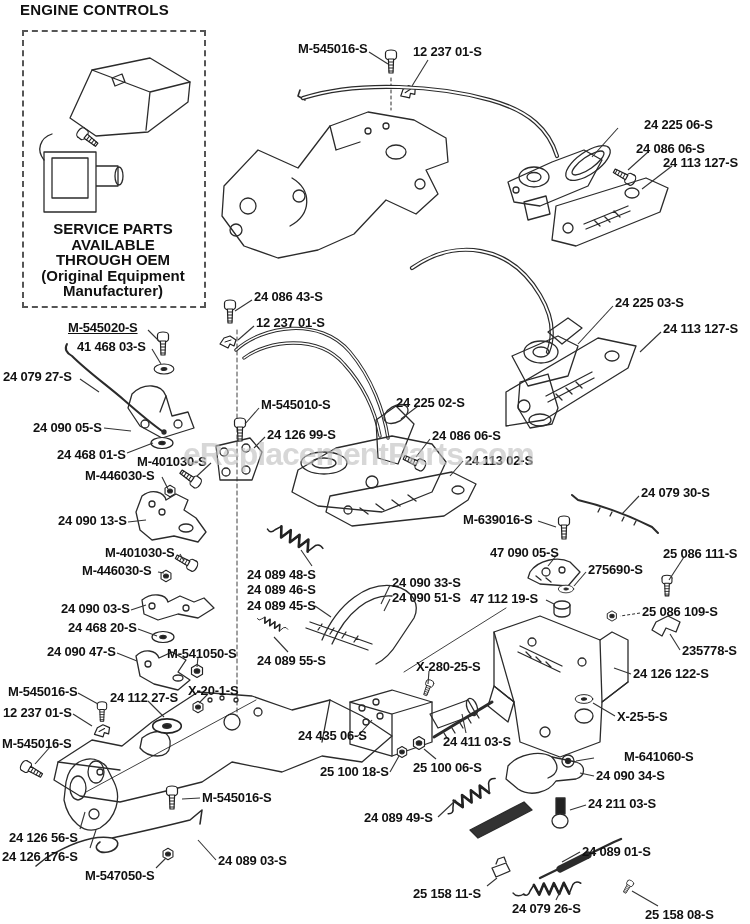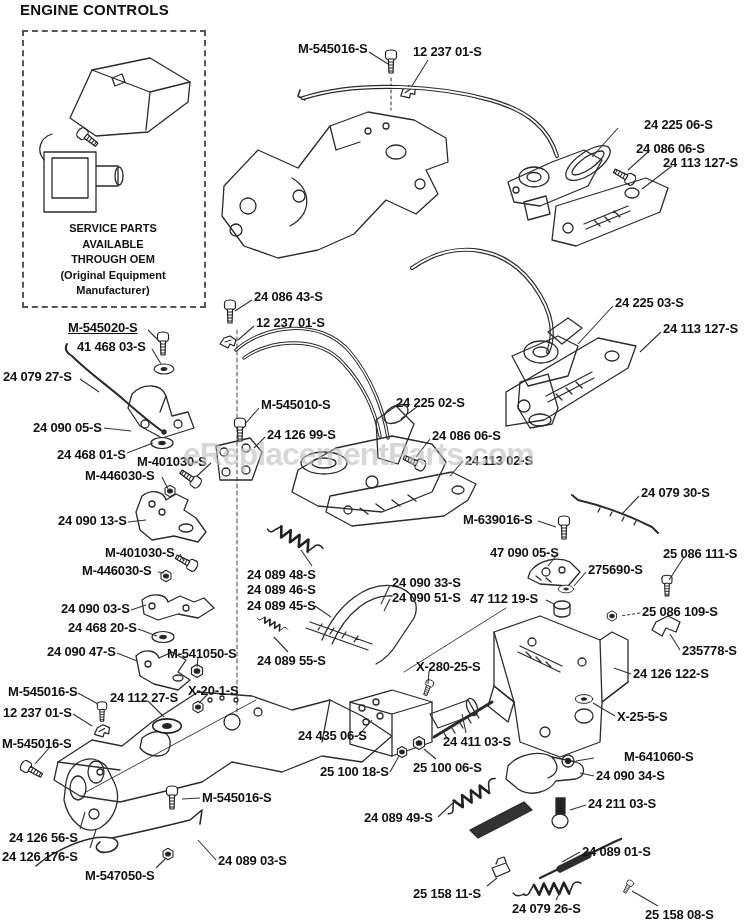--- a/index.html
+++ b/index.html
@@ -5,21 +5,21 @@
   html,body{margin:0;padding:0;background:#fff;}
   body{width:750px;height:924px;position:relative;overflow:hidden;
        font-family:"Liberation Sans",sans-serif;}
   #stage{position:absolute;left:0;top:0;width:677px;height:924px;}
   #art{position:absolute;left:0;top:0;z-index:1;}
   #page-title{position:absolute;left:20px;top:1px;font-size:15px;font-weight:700;
        letter-spacing:0.2px;color:#111;z-index:4;}
   #inset-box{position:absolute;left:22px;top:30px;width:180px;height:274px;
        border:2px dashed #555;z-index:2;}
   #service-note{position:absolute;left:26px;top:221px;width:174px;text-align:center;
-       font-size:11px;font-weight:700;line-height:15.5px;color:#111;z-index:4;}
+       font-size:15px;font-weight:700;line-height:15.5px;color:#111;z-index:4;}
   #watermark{position:absolute;left:183px;top:436px;font-size:32px;font-weight:700;
        color:#bfbfbf;opacity:0.62;letter-spacing:-1px;z-index:5;white-space:nowrap;}
   #labels{position:absolute;left:0;top:0;width:750px;height:924px;z-index:4;}
   .part-label{position:absolute;font-size:13px;font-weight:700;color:#111;
        white-space:nowrap;letter-spacing:-0.2px;line-height:13px;}
   .leader{stroke:#333;stroke-width:1.1;}
   .dash{stroke-dasharray:3 2;}
 </style>
 </head>
 <body>

